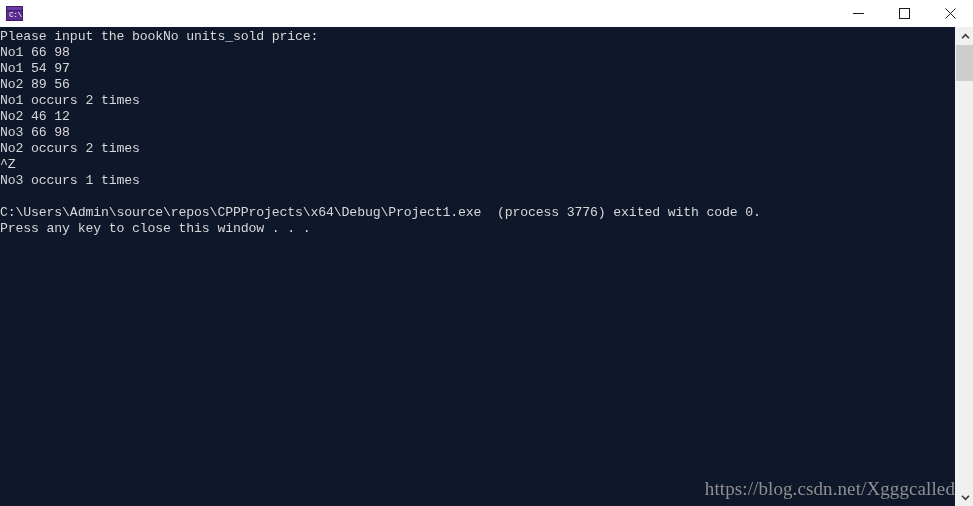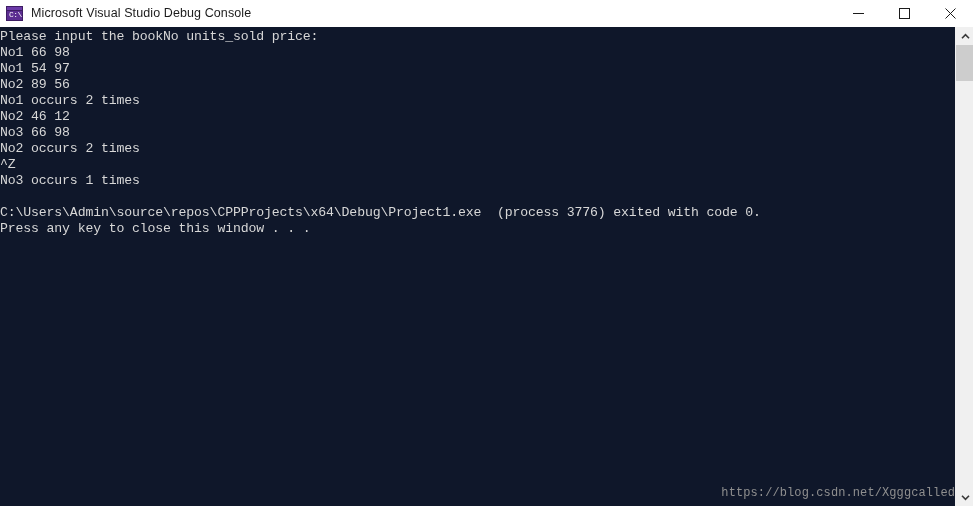--- a/index.html
+++ b/index.html
@@ -116,22 +116,22 @@
   .console-line {
     height: 16px;
     white-space: pre;
   }
   .console-line.blank { color: transparent; }
 
   #watermark {
     position: absolute;
     right: 18px;
     bottom: 6px;
-    font-family: Liberation Mono, monospace;
-    font-size: 12px;
+    font-family: Liberation Serif, serif;
+    font-size: 19px;
     color: #8f8f8f;
     white-space: nowrap;
     letter-spacing: 0.1px;
   }
 
   
   #scrollbar {
     position: absolute;
     top: 0;
     right: 0;
@@ -171,21 +171,20 @@
 </head>
 <body>
 
 <div id="app-window">
 
   <div id="title-bar">
     <div id="app-icon">
       <span class="icon-bar"></span>
       <span class="icon-prompt">C:\</span>
     </div>
-    <span id="title-text">Microsoft Visual Studio Debug Console</span>
 
     <div id="window-controls">
       <button class="win-btn" id="minimize-button">
         <svg width="11" height="11" viewBox="0 0 11 11">
           <line x1="0" y1="5.5" x2="11" y2="5.5" stroke="#1b1b1b" stroke-width="1"></line>
         </svg>
       </button>
       <button class="win-btn" id="maximize-button">
         <svg width="11" height="11" viewBox="0 0 11 11">
           <rect x="0.5" y="0.5" width="10" height="10" fill="none" stroke="#1b1b1b" stroke-width="1"></rect>

